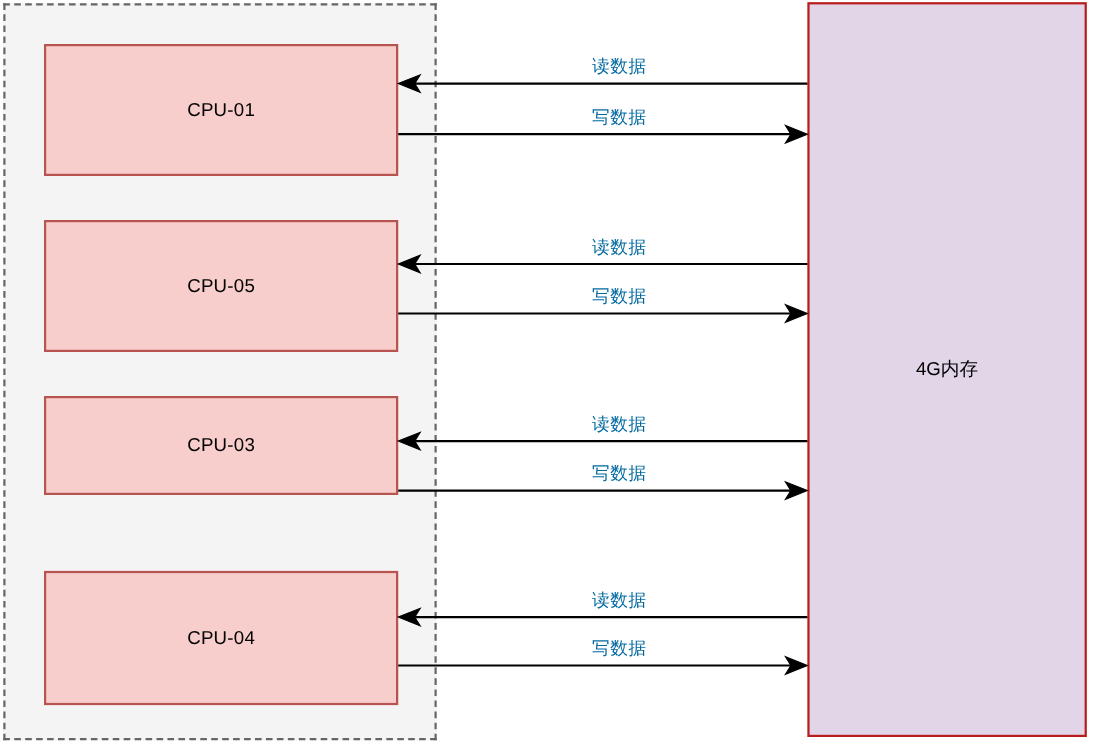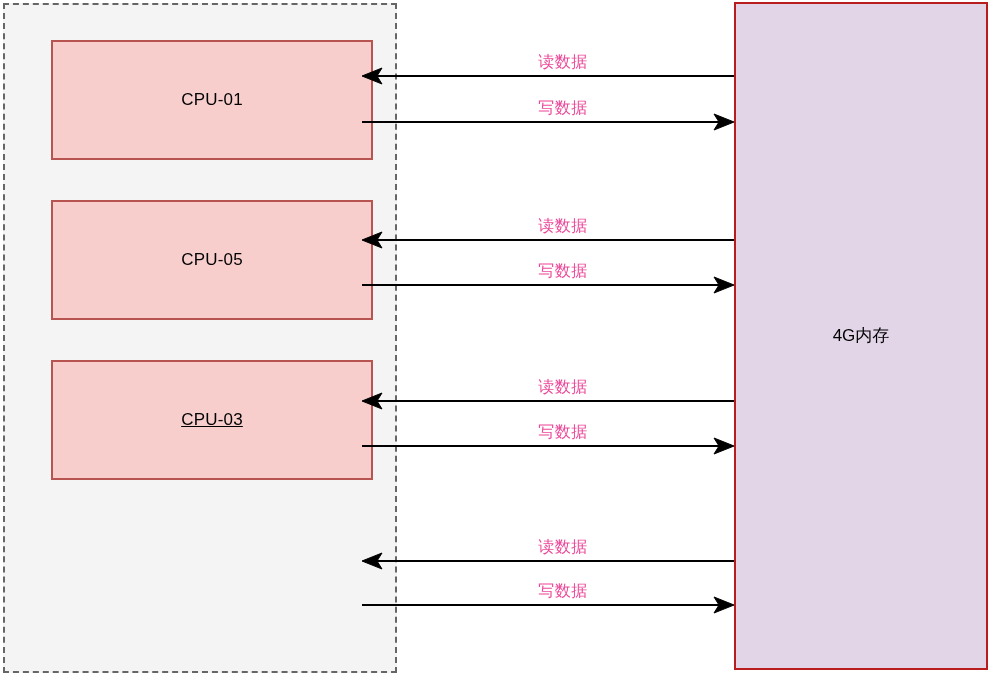--- a/index.html
+++ b/index.html
@@ -25,39 +25,39 @@
     top: 3px;
     width: 394px;
     height: 670px;
     background: #f4f4f4;
     border: 2px dashed #666666;
     box-sizing: border-box;
   }
   
   .cpu-box {
     position: absolute;
-    left: 51px;
+    left: 40px;
     width: 322px;
     background: #f8cecc;
     border: 2px solid #b85450;
     box-sizing: border-box;
     display: flex;
     align-items: center;
     justify-content: center;
   }
   .cpu-label {
     font-size: 17px;
     color: #000000;
     line-height: 1.2;
     text-align: center;
     letter-spacing: 0.2px;
   }
   #cpu-box-0 { top: 40px;  height: 120px; }
   #cpu-box-1 { top: 200px; height: 120px; }
-  #cpu-box-2 { top: 360px; height: 120px; text-decoration: underline; }
+  #cpu-box-2 { top: 360px; height: 90px; }
   #cpu-box-3 { top: 519px; height: 122px; }
 
   
   .memory-block {
     position: absolute;
     left: 734px;
     top: 2px;
     width: 254px;
     height: 668px;
     background: #e1d5e7;
@@ -94,21 +94,21 @@
   .edge-head {
     fill: #000000;
     stroke: #000000;
     stroke-width: 1;
     stroke-linejoin: miter;
   }
   
   .edge-label {
     position: absolute;
     font-size: 16px;
-    color: #ec4899;
+    color: #0369a1;
     background: transparent;
     white-space: nowrap;
     transform: translate(-50%, -100%);
     line-height: 1.15;
     letter-spacing: 0.5px;
   }
 </style>
 </head>
 <body>
 
@@ -117,20 +117,23 @@
   <div class="cpu-group"></div>
 
   <div class="cpu-box" id="cpu-box-0">
     <span class="cpu-label">CPU-01</span>
   </div>
   <div class="cpu-box" id="cpu-box-1">
     <span class="cpu-label">CPU-05</span>
   </div>
   <div class="cpu-box" id="cpu-box-2">
     <span class="cpu-label">CPU-03</span>
+  </div>
+  <div class="cpu-box" id="cpu-box-3">
+    <span class="cpu-label">CPU-04</span>
   </div>
 
   <div class="memory-block">
     <span class="memory-label">4G内存</span>
   </div>
 
   <svg id="arrow-layer" width="994" height="682" viewBox="0 0 994 682" xmlns="http://www.w3.org/2000/svg">
 
     <g>
       <line class="edge-line" x1="734" y1="76" x2="375" y2="76"></line>

